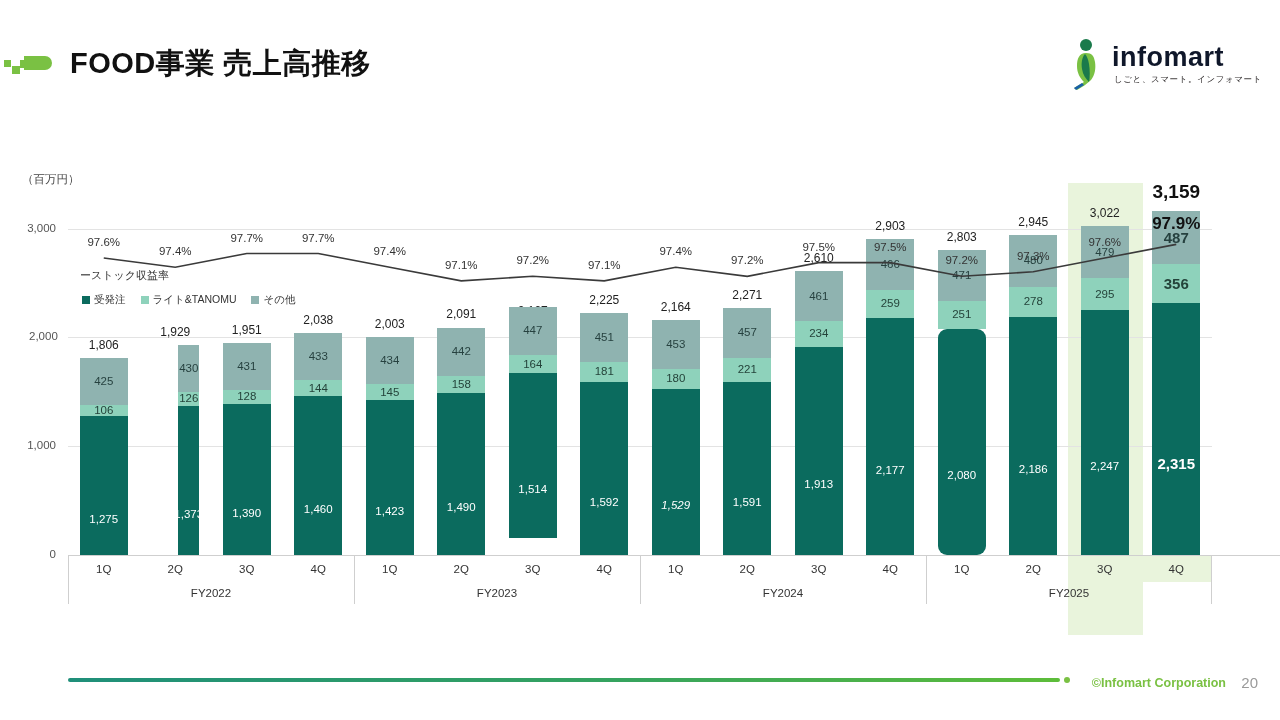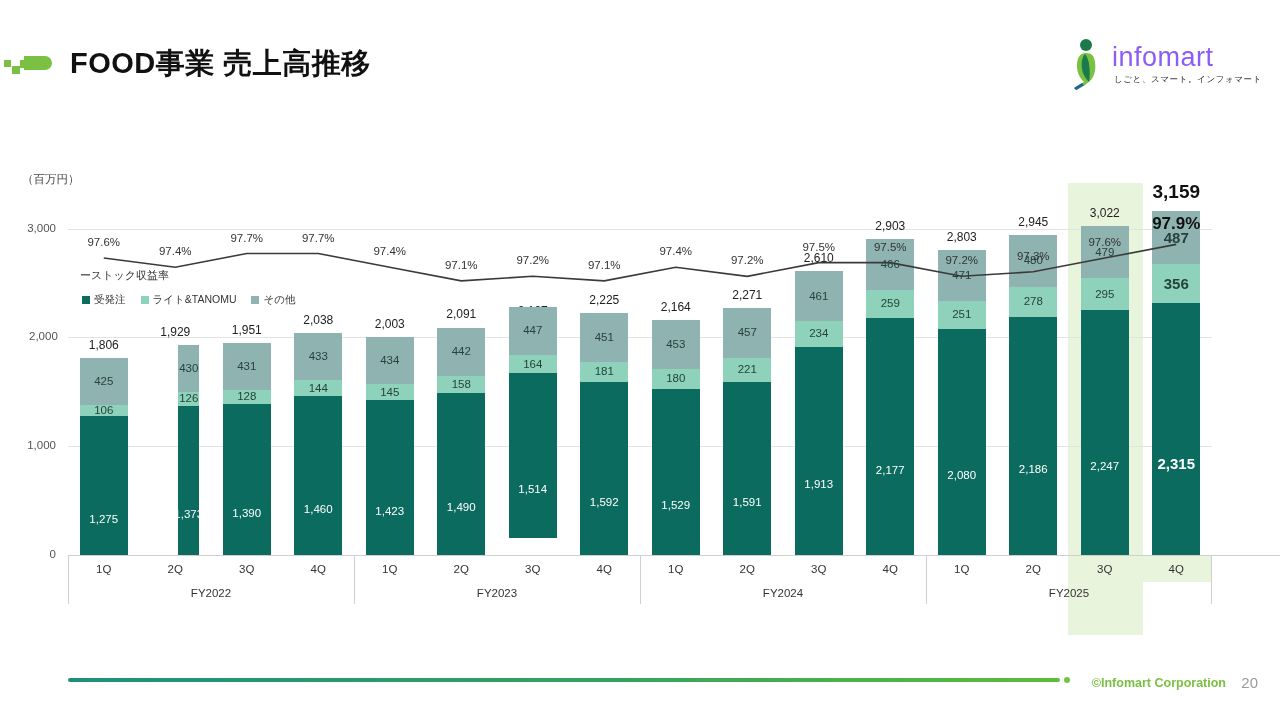--- a/index.html
+++ b/index.html
@@ -17,21 +17,21 @@
   .deco-mark { position:absolute; left:4px; top:48px; width:52px; height:30px; }
   .page-title {
     position:absolute; left:70px; top:44px;
     font-size:29px; font-weight:bold; color:#111111;
     letter-spacing:.5px; white-space:nowrap;
   }
   .logo { position:absolute; right:58px; top:38px; width:150px; height:52px; }
   .logo-figure { position:absolute; left:0; top:0; width:32px; height:52px; }
   .logo-word {
     position:absolute; left:40px; top:4px;
-    font-size:27px; font-weight:400; color:#8b5cf6; letter-spacing:.5px;
+    font-size:27px; font-weight:700; color:#0f172a; letter-spacing:.5px;
   }
   .logo-tagline {
     position:absolute; left:42px; top:36px;
     font-size:8.5px; color:#231f20; letter-spacing:.6px; white-space:nowrap;
   }
 
   
   .chart-area { position:absolute; left:0; top:150px; width:1280px; height:470px; }
   .unit-label { position:absolute; left:22px; top:22px; font-size:11.5px; color:#444; }
 
@@ -288,21 +288,21 @@
       </div>
       <div class="total-label" style="left: 552.75px; top: 149.506px;">2,164</div>
       <div class="bar-col" style="left: 572px; bottom: 150px;">
         <div class="bar-stack" style="height: 235.494px;">
           <div class="seg seg-other" style="height: 49.2971px;">
             <span class="seg-inner">453</span>
           </div>
           <div class="seg seg-light" style="height: 19.5882px;">
             <span class="seg-inner">180</span>
           </div>
-          <div class="seg seg-main" style="height: 166.391px;">
+          <div class="seg seg-main" style="height: 166.391px; font-style: italic;">
             <span class="seg-inner">1,529</span>
           </div>
         </div>
       </div>
       <div class="total-label" style="left: 624.25px; top: 137.862px;">2,271</div>
       <div class="bar-col" style="left: 643.5px; bottom: 150px;">
         <div class="bar-stack" style="height: 247.138px;">
           <div class="seg seg-other" style="height: 49.7324px;">
             <span class="seg-inner">457</span>
           </div>
@@ -344,21 +344,21 @@
       </div>
       <div class="total-label" style="left: 838.75px; top: 79.9676px;">2,803</div>
       <div class="bar-col" style="left: 858px; bottom: 150px;">
         <div class="bar-stack" style="height: 305.032px;">
           <div class="seg seg-other" style="height: 51.2559px;">
             <span class="seg-inner">471</span>
           </div>
           <div class="seg seg-light" style="height: 27.3147px;">
             <span class="seg-inner">251</span>
           </div>
-          <div class="seg seg-main" style="height: 226.353px;">
+          <div class="seg seg-main" style="height: 226.353px; border-radius: 9px;">
             <span class="seg-inner">2,080</span>
           </div>
         </div>
       </div>
       <div class="total-label" style="left: 910.25px; top: 64.5147px;">2,945</div>
       <div class="bar-col" style="left: 929.5px; bottom: 150px;">
         <div class="bar-stack" style="height: 320.485px;">
           <div class="seg seg-other" style="height: 52.2353px;">
             <span class="seg-inner">480</span>
           </div>

